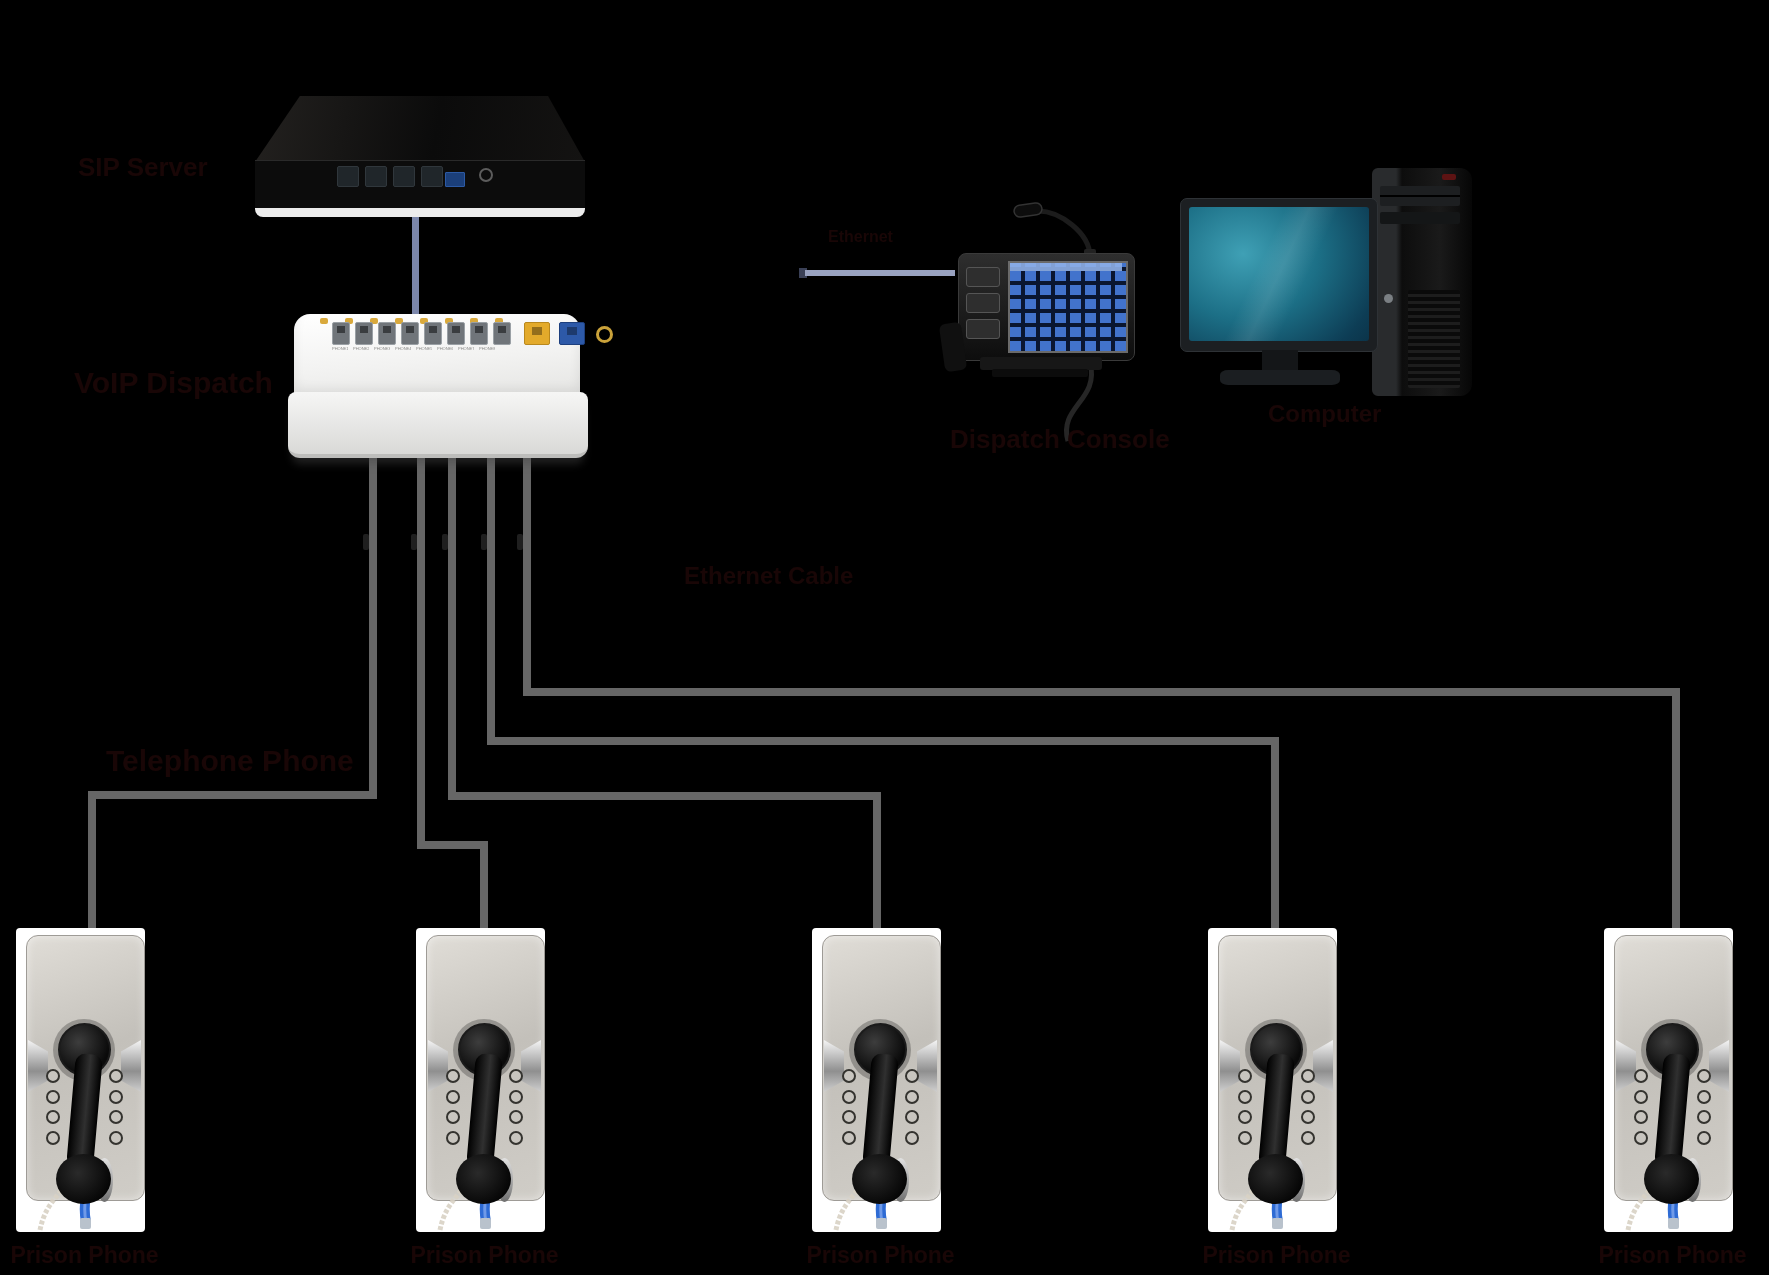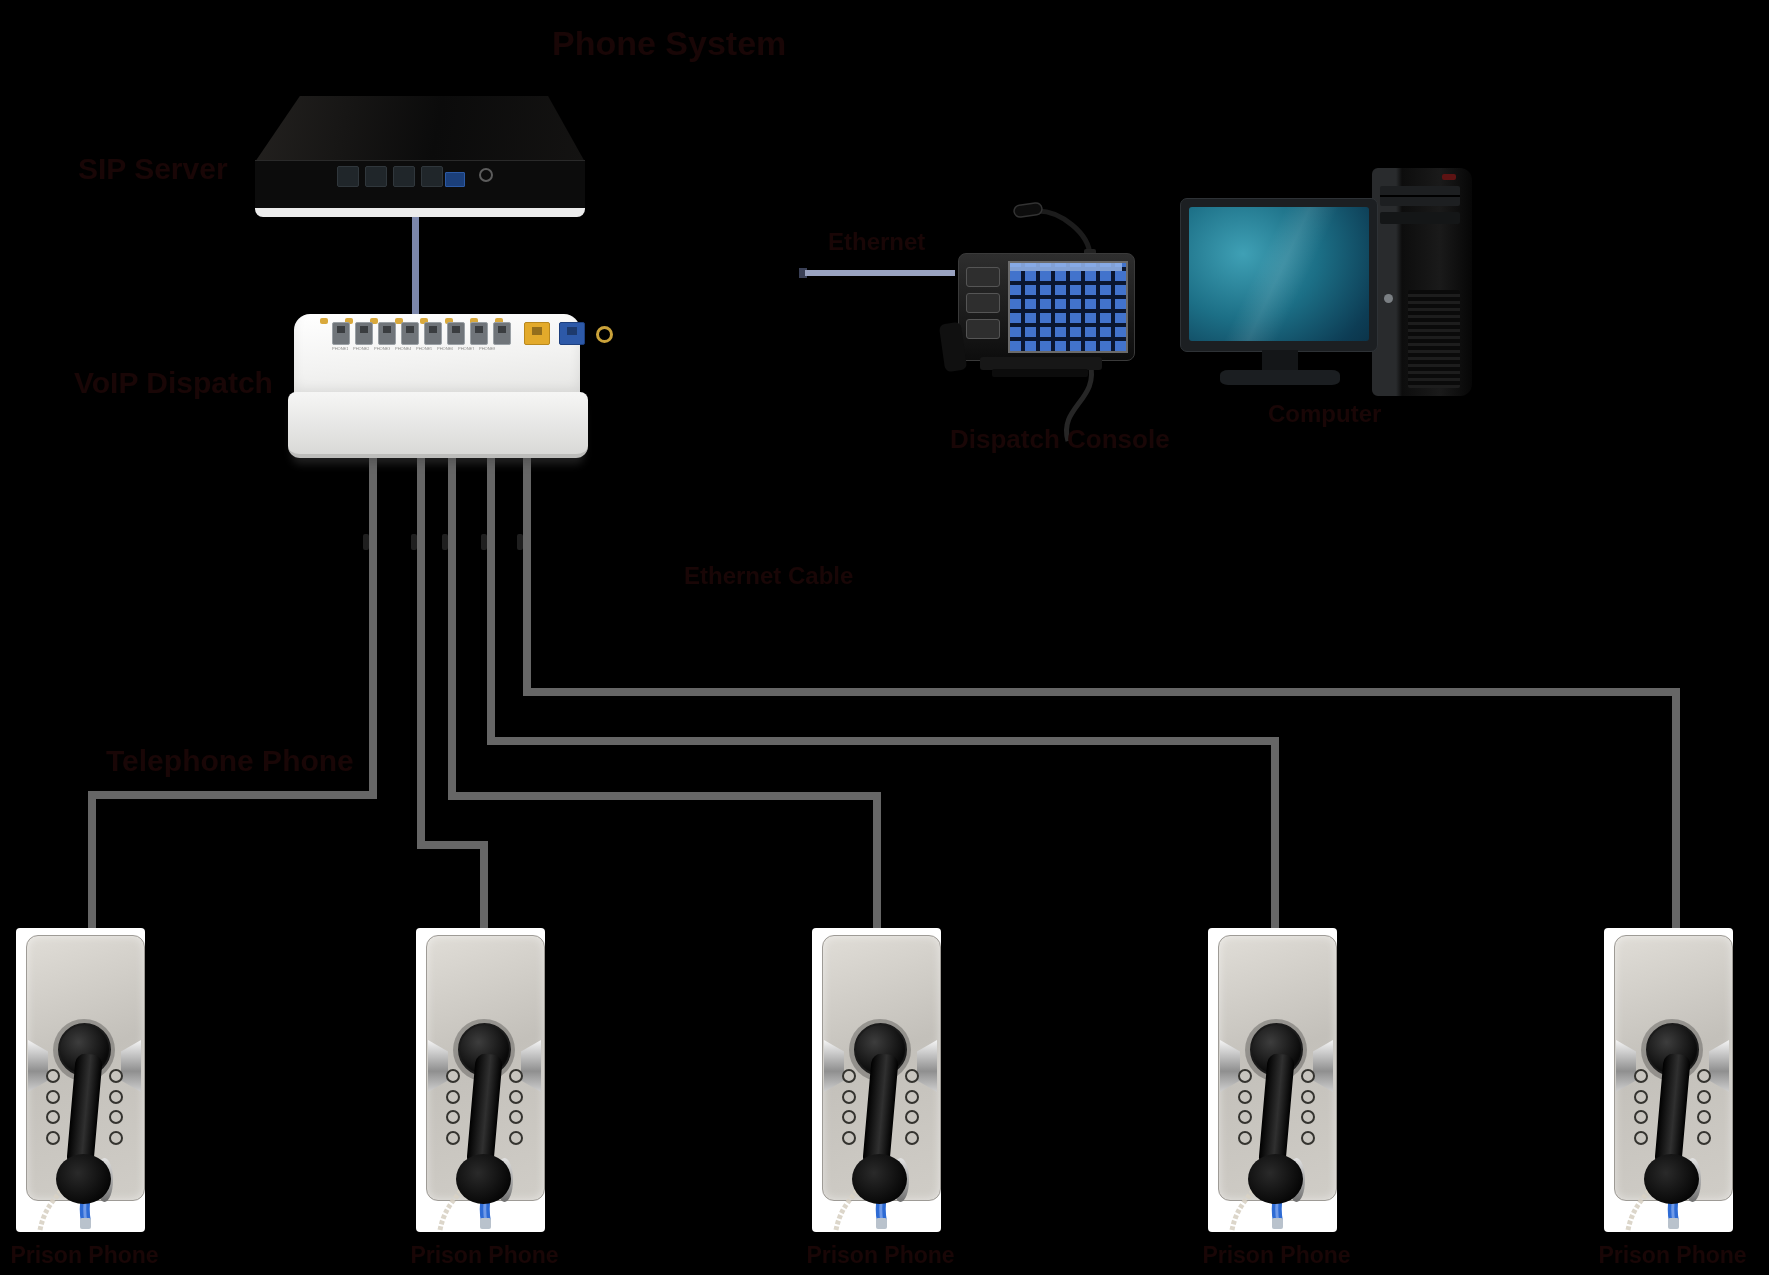--- a/index.html
+++ b/index.html
@@ -419,22 +419,21 @@
           <path d="M70,240 C75,262 65,270 70,294" stroke="#2e6bd4" stroke-width="10" fill="none" stroke-linecap="round"></path>
           <path d="M70,240 C75,262 65,270 70,294" stroke="#6f9ae8" stroke-width="3" fill="none"></path>
           <rect x="64" y="290" width="11" height="11" rx="2" fill="#b9c2cc"></rect>
         </svg>
         <div class="ph-crescent"></div>
         <div class="ph-mouthcup"></div>
         <div class="ph-label">Prison Phone</div>
       </div>
     </div>
 
-  <div class="lbl" style="left:552px;top:24px;font-size:34px;">Phone System</div>
-  <div class="lbl" style="left:78px;top:152px;font-size:30px;">SIP Server</div>
+  <div class="lbl" style="left:78px;top:152px;font-size:26px;">SIP Server</div>
   <div class="lbl" style="left:74px;top:366px;font-size:30px;">VoIP Dispatch</div>
-  <div class="lbl" style="left:828px;top:228px;font-size:24px;">Ethernet</div>
+  <div class="lbl" style="left:828px;top:228px;font-size:16px;">Ethernet</div>
   <div class="lbl" style="left:684px;top:562px;font-size:24px;">Ethernet Cable</div>
   <div class="lbl" style="left:106px;top:744px;font-size:30px;">Telephone Phone</div>
   <div class="lbl" style="left:950px;top:424px;font-size:26px;">Dispatch Console</div>
   <div class="lbl" style="left:1268px;top:400px;font-size:24px;">Computer</div>
 
 </div>
 
 </body></html>

